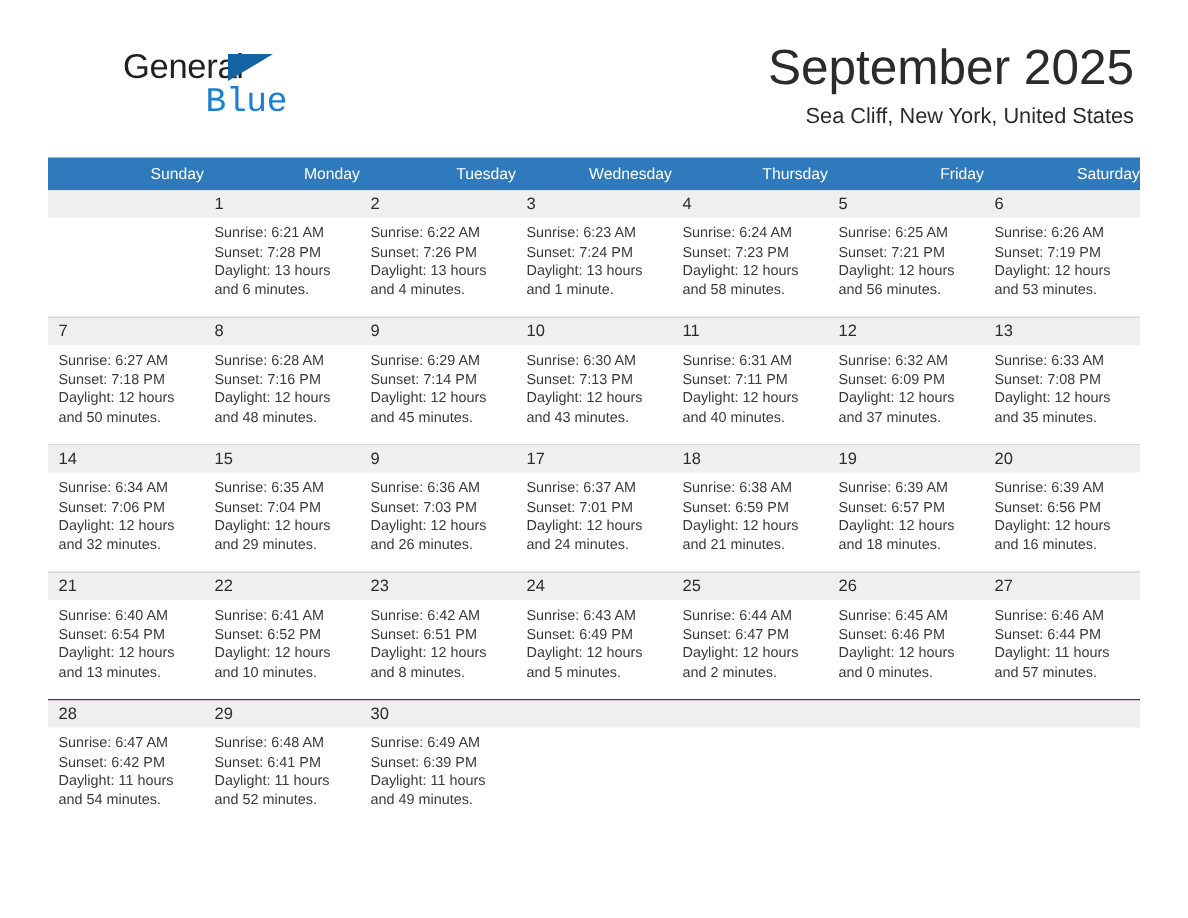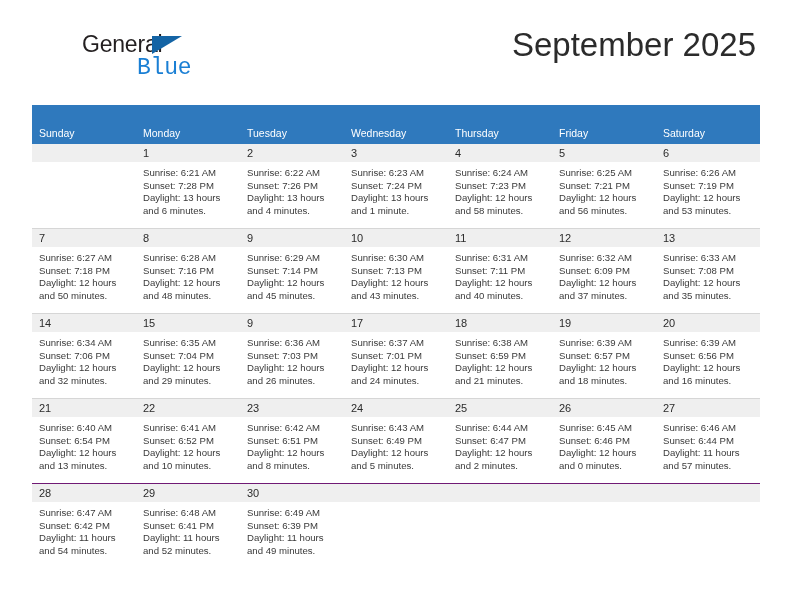--- a/index.html
+++ b/index.html
@@ -101,22 +101,22 @@
     width: 728px;
     border-collapse: collapse;
     table-layout: fixed;
   }
 
   .calendar th {
     background: #2f79bd;
     color: #ffffff;
     font-size: 10.5px;
     font-weight: normal;
-    text-align: left;
-    padding: 22px 0 5px 7px;
+    text-align: right;
+    padding: 5px 0 5px 7px;
     height: 12px;
     border: none;
   }
 
   .calendar td {
     width: 104px;
     vertical-align: top;
     padding: 0;
     border: none;
     background: #ffffff;
@@ -172,20 +172,21 @@
     <div class="brand">
       <div class="brand-row1">
         <span class="brand-general">General</span>
         <span class="brand-triangle"></span>
       </div>
       <span class="brand-blue">Blue</span>
     </div>
 
     <div class="title-block">
       <div class="cal-title">September 2025</div>
+      <div class="cal-subtitle">Sea Cliff, New York, United States</div>
     </div>
 
   </div>
 
   <table class="calendar">
     <thead>
       <tr>
         <th>Sunday</th>
         <th>Monday</th>
         <th>Tuesday</th>

